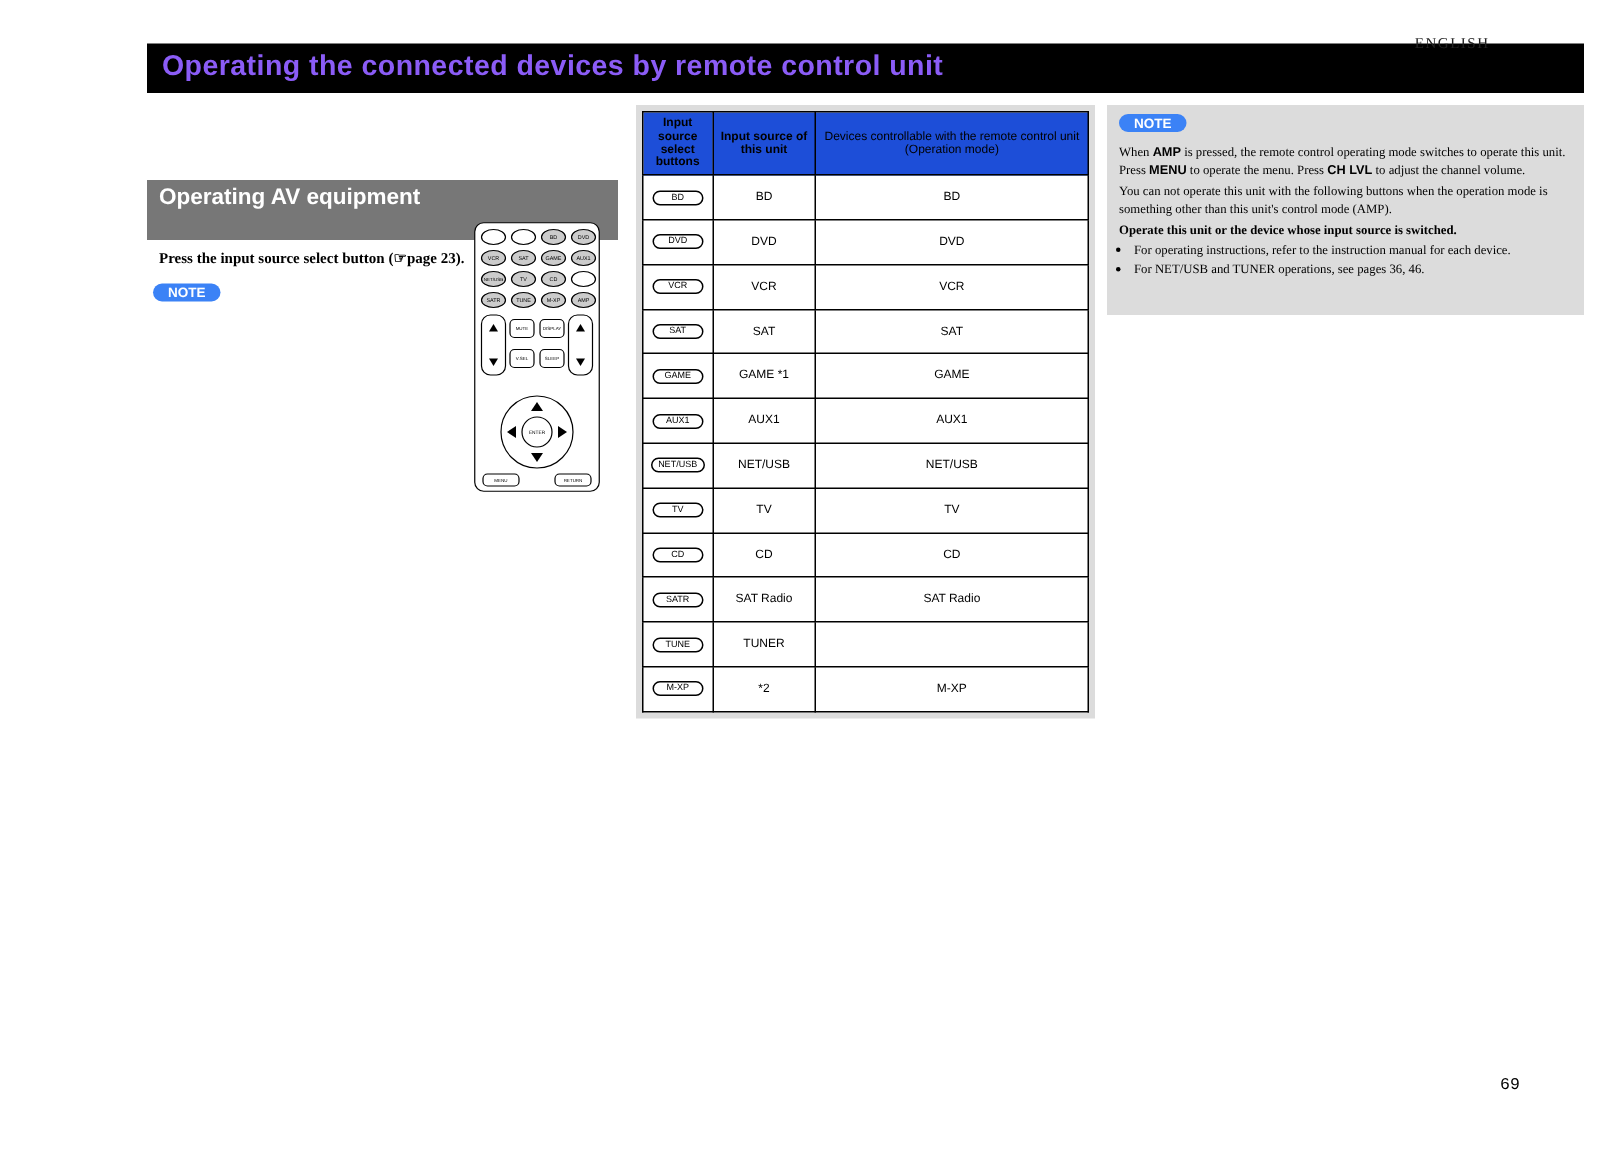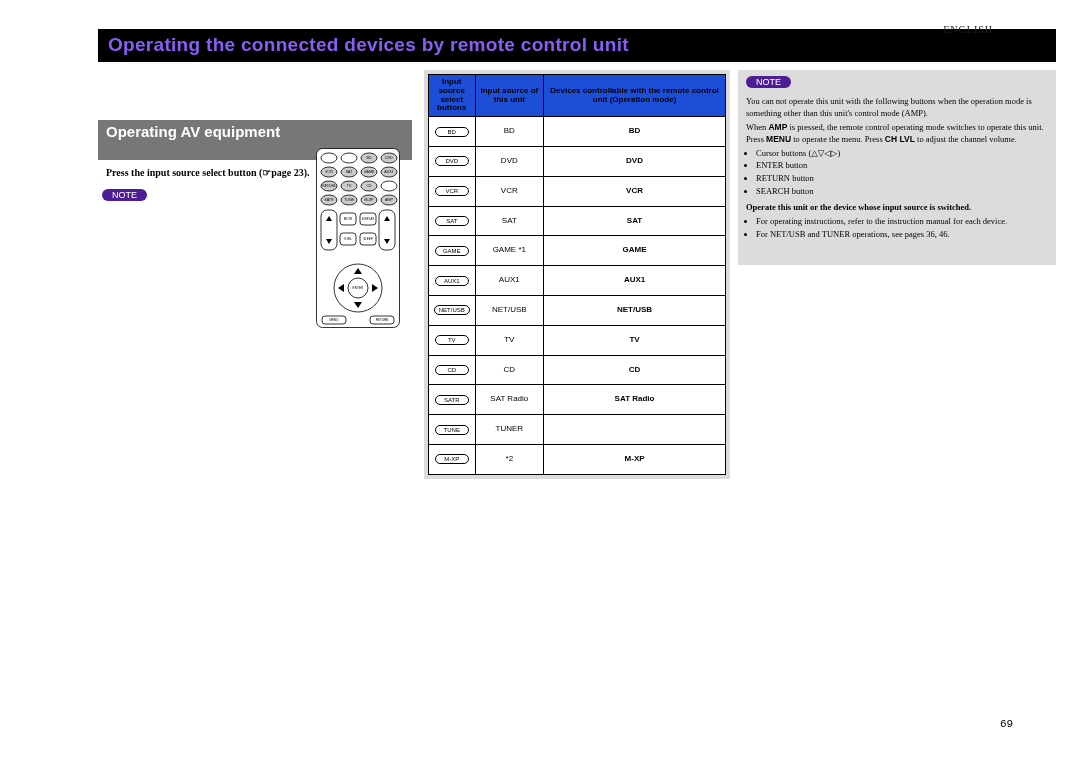--- a/index.html
+++ b/index.html
@@ -57,24 +57,24 @@
   }
   .instruction {
     font-size: 10px;
     font-weight: bold;
     margin: 6px 0 4px 8px;
     line-height: 1.3;
     color: #000;
   }
   .note-pill {
     display: inline-block;
-    background: #4c1d95;
+    background: #3b82f6;
     color: #fff;
     font-family: Arial, sans-serif;
-    font-weight: normal;
+    font-weight: bold;
     font-size: 9px;
     padding: 1px 10px;
     border-radius: 9px;
     margin: 6px 0 0 4px;
     text-align: center;
   }
   .remote-svg {
     position: absolute;
     left: 218px;
     top: 78px;
@@ -128,21 +128,21 @@
   }
   .op-table th {
     font-weight: bold;
     background: #1d4ed8;
   }
   .op-table .btn-cell {
     width: 42px;
     padding: 3px 2px;
   }
   .op-table .col2 { width: 66px; }
-  .op-table .mode-cell { font-weight: bold; width: 188px; }
+  .op-table .mode-cell { font-weight: normal; width: 188px; }
   .src-btn {
     display: inline-block;
     border: 1px solid #000;
     border-radius: 8px;
     padding: 1px 4px;
     font-size: 6px;
     min-width: 24px;
     line-height: 1;
     background:#fff;
   }
@@ -364,36 +364,30 @@
               <td class="col2">*2</td>
               <td class="mode-cell">M-XP</td>
             </tr>
           </tbody>
       </table>
     </div>
 
     <div class="right-col">
       <span class="note-pill">NOTE</span>
       <div class="note-body">
-        <p>You can not operate this unit with the following buttons when the operation mode is something other than this unit's control mode (AMP).</p>
         <p>
           <span>When </span>
           <span class="bold-inline">AMP</span>
           <span> is pressed, the remote control operating mode switches to operate this unit. Press </span>
           <span class="bold-inline">MENU</span>
           <span> to operate the menu. Press </span>
           <span class="bold-inline">CH LVL</span>
           <span> to adjust the channel volume.</span>
         </p>
-        <ul>
-          <li>Cursor buttons (△▽◁▷)</li>
-          <li>ENTER button</li>
-          <li>RETURN button</li>
-          <li>SEARCH button</li>
-        </ul>
+        <p>You can not operate this unit with the following buttons when the operation mode is something other than this unit's control mode (AMP).</p>
         <p class="emph">Operate this unit or the device whose input source is switched.</p>
         <ul>
           <li>For operating instructions, refer to the instruction manual for each device.</li>
           <li>For NET/USB and TUNER operations, see pages 36, 46.</li>
         </ul>
       </div>
     </div>
 
     <div class="side-tabs">
       <div class="tab tab-gray">Simple version</div>

